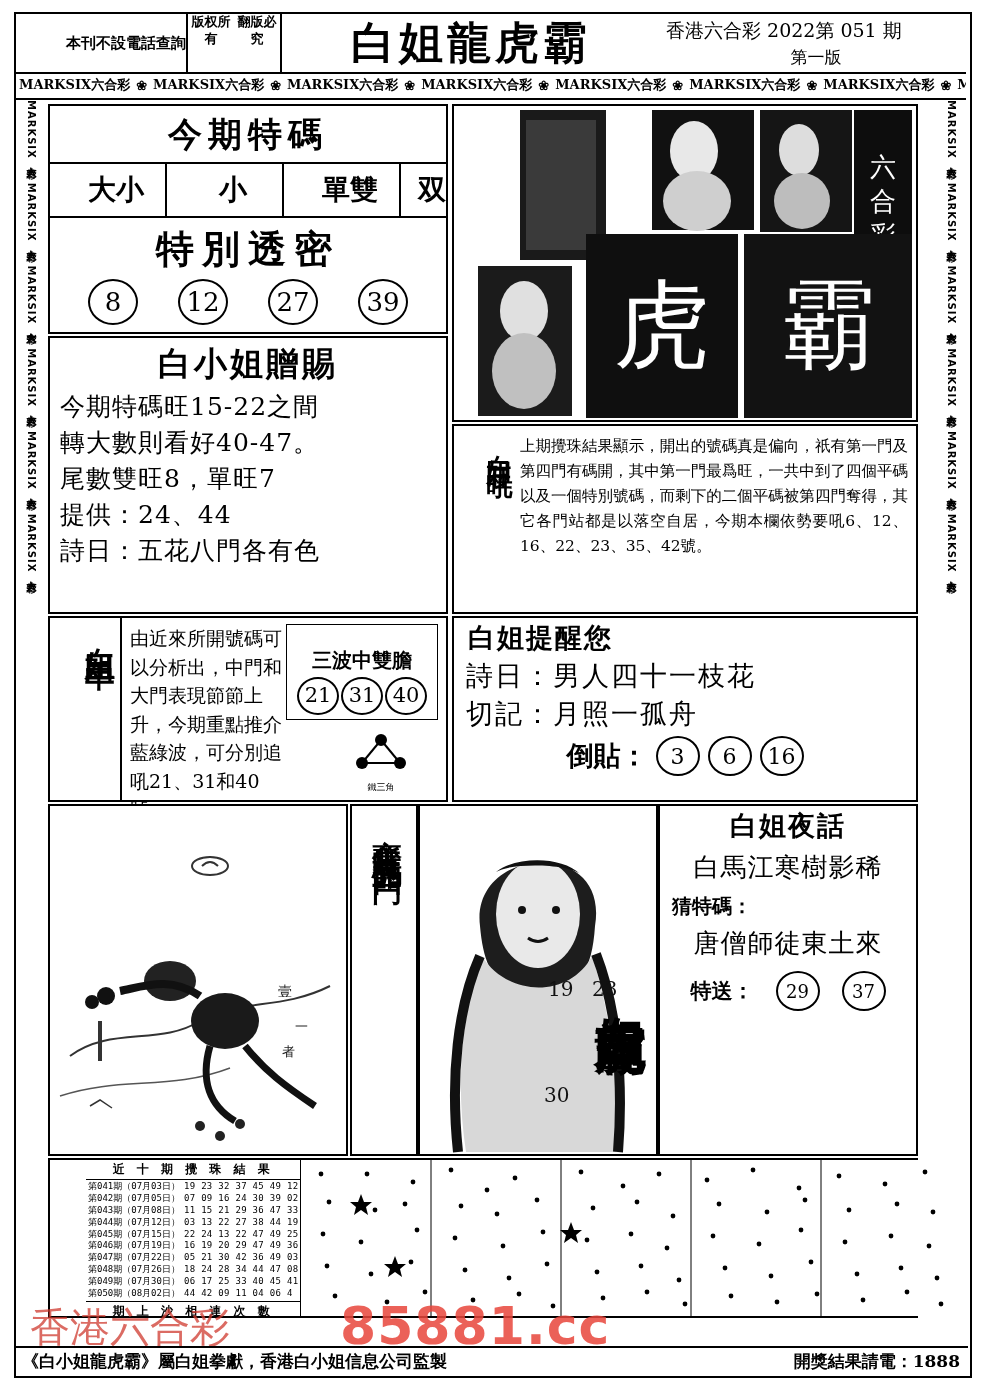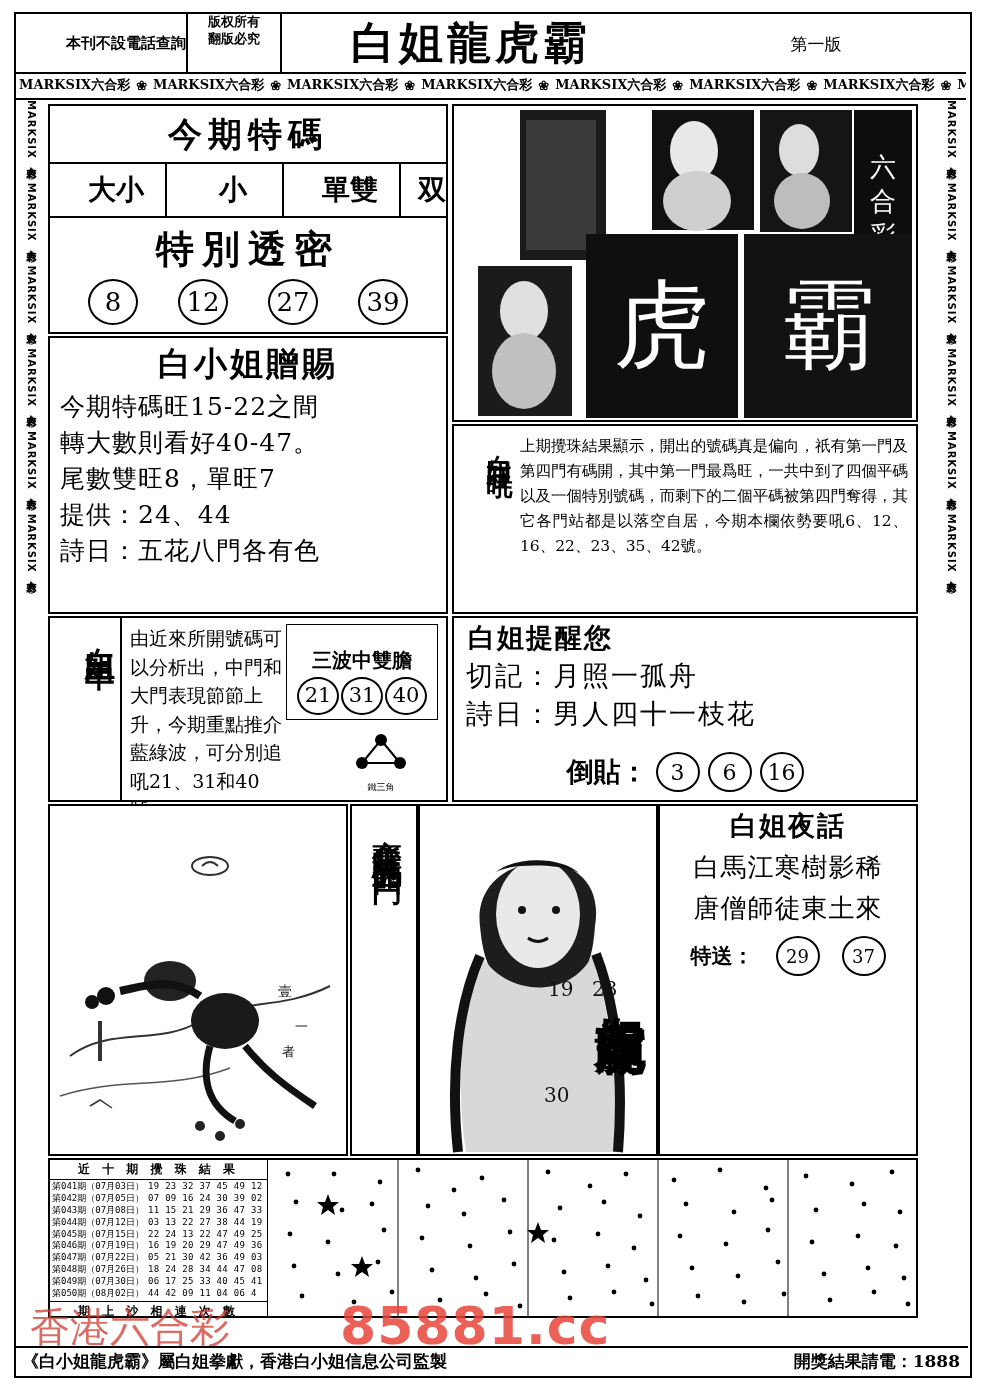--- a/index.html
+++ b/index.html
@@ -3,21 +3,21 @@
 <meta charset="utf-8">
 <style>
   html,body{margin:0;padding:0;background:#fff;}
   body{width:982px;height:1388px;font-family:"DejaVu Sans","Liberation Sans",sans-serif;color:#000;position:relative;overflow:hidden;}
   .page{position:absolute;left:0;top:0;width:982px;height:1388px;background:#fff;}
   .frame{position:absolute;left:14px;top:12px;width:954px;height:1362px;border:2px solid #000;}
 
   
   .hdr{position:absolute;left:16px;top:14px;width:950px;height:58px;border-bottom:2px solid #000;display:flex;align-items:center;}
   .hdr-left{width:170px;text-align:right;font-size:15px;line-height:1.35;font-weight:bold;}
-  .hdr-cr{width:92px;text-align:center;font-size:13px;line-height:1.3;border-left:2px solid #000;border-right:2px solid #000;height:100%;display:flex;flex-direction:column;justify-content:flex-start;font-weight:bold;}
+  .hdr-cr{width:92px;text-align:center;font-size:13px;line-height:1.3;border-left:2px solid #000;border-right:2px solid #000;height:100%;display:flex;flex-direction:row;justify-content:center;font-weight:bold;}
   .hdr-title{flex:1;text-align:center;font-family:"DejaVu Serif","Liberation Serif",serif;font-size:44px;font-weight:bold;letter-spacing:4px;}
   .hdr-right{width:300px;text-align:left;font-size:19px;font-family:"DejaVu Serif",serif;padding-left:6px;}
   .hdr-right .l2{text-align:center;font-size:17px;padding-top:2px;}
 
   
   .strip{position:absolute;left:16px;top:72px;width:950px;height:26px;border-bottom:2px solid #000;display:flex;align-items:center;overflow:hidden;}
   .strip span{font-size:13px;font-weight:bold;font-family:"DejaVu Serif",serif;white-space:nowrap;padding:0 3px;}
 
   
   .rail{position:absolute;top:100px;width:30px;height:1180px;font-size:10px;font-weight:bold;writing-mode:vertical-rl;text-orientation:mixed;letter-spacing:1px;line-height:30px;overflow:hidden;}
@@ -55,42 +55,42 @@
   
   #b-photo{left:452px;top:104px;width:466px;height:318px;border:2px solid #000;overflow:hidden;background:#fff;}
   #b-note{left:452px;top:424px;width:466px;height:190px;}
   .note-in{display:flex;height:100%;}
   .note-v{width:54px;writing-mode:vertical-rl;text-orientation:upright;font-size:26px;font-weight:bold;font-family:"DejaVu Serif",serif;padding:8px 0 0 10px;letter-spacing:6px;}
   .note-txt{flex:1;font-size:15.5px;line-height:1.62;padding:8px 8px 0 2px;font-family:"DejaVu Serif",serif;text-align:justify;}
 
   #b-remind{left:452px;top:616px;width:466px;height:186px;padding:2px 8px;}
   .rm-t{font-size:27px;font-weight:bold;font-family:"DejaVu Serif",serif;letter-spacing:2px;padding-left:6px;}
   .rm-l{font-size:27px;font-family:"DejaVu Serif",serif;padding:2px 0 0 4px;letter-spacing:2px;}
-  .rm-bot{display:flex;align-items:center;justify-content:center;gap:8px;padding-top:4px;margin-top:16px;}
+  .rm-bot{display:flex;align-items:center;justify-content:center;gap:8px;padding-top:4px;}
   .rm-bot .lab{font-size:27px;font-weight:bold;font-family:"DejaVu Serif",serif;}
   .rm-bot .ball{width:40px;height:36px;font-size:22px;}
 
   
   #b-draw{left:48px;top:804px;width:300px;height:352px;overflow:hidden;}
   #b-qi{left:350px;top:804px;width:68px;height:352px;}
   .qi-v{writing-mode:vertical-rl;text-orientation:upright;font-size:30px;font-weight:bold;font-family:"DejaVu Serif",serif;letter-spacing:6px;padding:10px 0 0 14px;}
   #b-lady{left:418px;top:804px;width:240px;height:352px;overflow:hidden;}
   #b-lady-t{position:absolute;left:572px;top:806px;width:84px;height:348px;writing-mode:vertical-rl;text-orientation:upright;font-size:52px;font-weight:bold;font-family:"DejaVu Serif",serif;letter-spacing:2px;text-align:center;}
   #b-night{left:658px;top:804px;width:260px;height:352px;padding:2px 6px;}
   .nt-t{text-align:center;font-size:27px;font-weight:bold;font-family:"DejaVu Serif",serif;letter-spacing:2px;}
   .nt-s{font-size:20px;font-family:"DejaVu Serif",serif;padding:8px 0 0 6px;font-weight:bold;}
   .nt-p{text-align:center;font-size:26px;font-family:"DejaVu Serif",serif;padding-top:6px;letter-spacing:1px;}
   .nt-bot{display:flex;align-items:center;justify-content:center;gap:22px;padding-top:10px;}
   .nt-bot .lab{font-size:21px;font-weight:bold;font-family:"DejaVu Serif",serif;}
   .nt-bot .ball{width:40px;height:36px;font-size:18px;}
 
   
   #b-res{left:48px;top:1158px;width:870px;height:160px;}
   .res-in{display:flex;height:100%;}
-  .res-left{width:218px;border-right:1.5px solid #000;}
+  .res-left{width:218px;border-right:1.5px solid #000;margin-left:36px;}
   .res-title{text-align:center;font-size:12px;font-weight:bold;letter-spacing:4px;border-bottom:1px solid #000;padding:1px 0;font-family:"DejaVu Serif",serif;}
   .res-tbl{font-size:9px;font-family:"DejaVu Sans Mono","Liberation Mono",monospace;line-height:1.32;padding:1px 2px;}
   .res-tbl .r{display:flex;white-space:nowrap;}
   .res-tbl .c1{width:96px;}
   .res-tbl .c2{flex:1;letter-spacing:.3px;}
   .res-grid{flex:1;position:relative;background:#fff;}
 
   
   .bottom-note{position:absolute;left:48px;top:1322px;width:870px;height:22px;font-size:11px;font-family:"DejaVu Serif",serif;display:flex;justify-content:space-between;}
   .footer{position:absolute;left:14px;top:1346px;width:954px;height:28px;border-top:2px solid #000;display:flex;align-items:center;justify-content:space-between;padding:0 8px;box-sizing:border-box;font-family:"DejaVu Serif",serif;font-size:17px;font-weight:bold;}
@@ -105,20 +105,21 @@
   <div class="frame"></div>
 
   <div class="hdr">
     <div class="hdr-left">本刊不設電話查詢</div>
     <div class="hdr-cr">
       <div>版权所有</div>
       <div>翻版必究</div>
     </div>
     <div class="hdr-title">白姐龍虎霸</div>
     <div class="hdr-right">
+      <div>香港六合彩 2022第 051 期</div>
       <div class="l2">第一版</div>
     </div>
   </div>
 
   <div class="strip">
     <span>MARKSIX六合彩</span>
     <span>❀</span>
     <span>MARKSIX六合彩</span>
       <span>❀</span>
     <span>MARKSIX六合彩</span>
@@ -218,22 +219,22 @@
 
   <div class="bx" id="b-note">
     <div class="note-in">
       <div class="note-v">白姐旺吼</div>
       <div class="note-txt">上期攪珠結果顯示，開出的號碼真是偏向，祇有第一門及第四門有碼開，其中第一門最爲旺，一共中到了四個平碼以及一個特別號碼，而剩下的二個平碼被第四門奪得，其它各門站都是以落空自居，今期本欄依勢要吼6、12、16、22、23、35、42號。</div>
     </div>
   </div>
 
   <div class="bx" id="b-remind">
     <div class="rm-t">白姐提醒您</div>
+    <div class="rm-l">詩日：男人四十一枝花</div>
     <div class="rm-l">切記：月照一孤舟</div>
-    <div class="rm-l">詩日：男人四十一枝花</div>
     <div class="rm-bot">
       <div class="lab">倒貼：</div>
       <div class="ball">3</div>
       <div class="ball">6</div>
       <div class="ball">16</div>
     </div>
   </div>
 
   <div class="bx" id="b-draw">
     <svg width="296" height="348">
@@ -279,20 +280,21 @@
       <text x="128" y="190" font-size="20" font-family="DejaVu Serif, serif" fill="#111">19</text>
       <text x="172" y="190" font-size="20" font-family="DejaVu Serif, serif" fill="#111">23</text>
       <text x="124" y="296" font-size="20" font-family="DejaVu Serif, serif" fill="#111">30</text>
     </svg>
   </div>
   <div id="b-lady-t">白姐龍虎霸</div>
 
   <div class="bx" id="b-night">
     <div class="nt-t">白姐夜話</div>
     <div class="nt-p">白馬江寒樹影稀</div>
+    <div class="nt-s">猜特碼：</div>
     <div class="nt-p">唐僧師徒東土來</div>
     <div class="nt-bot">
       <div class="lab">特送：</div>
       <div class="ball">29</div>
       <div class="ball">37</div>
     </div>
   </div>
 
   <div class="bx" id="b-res">
     <div class="res-in">

